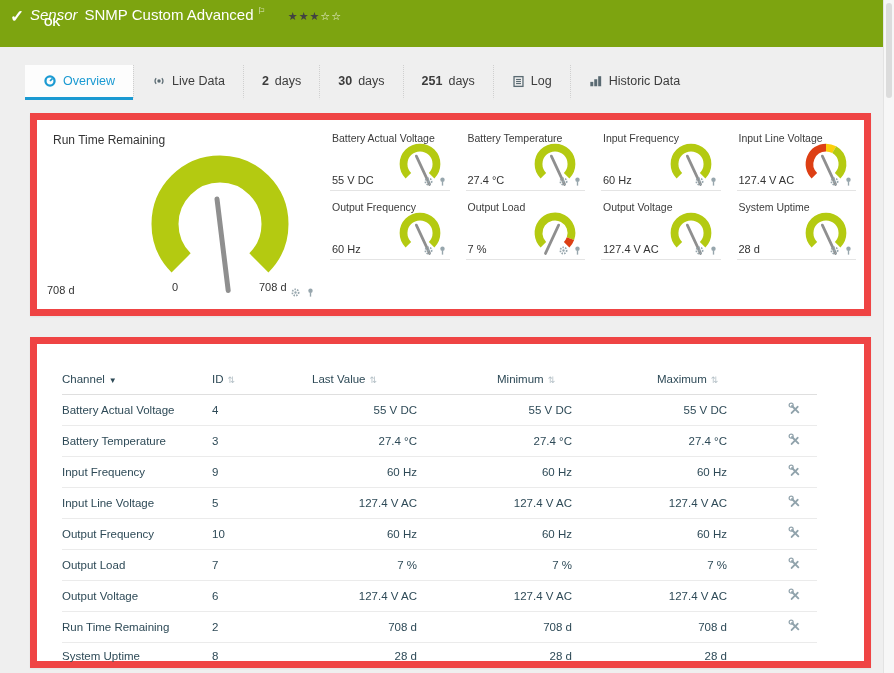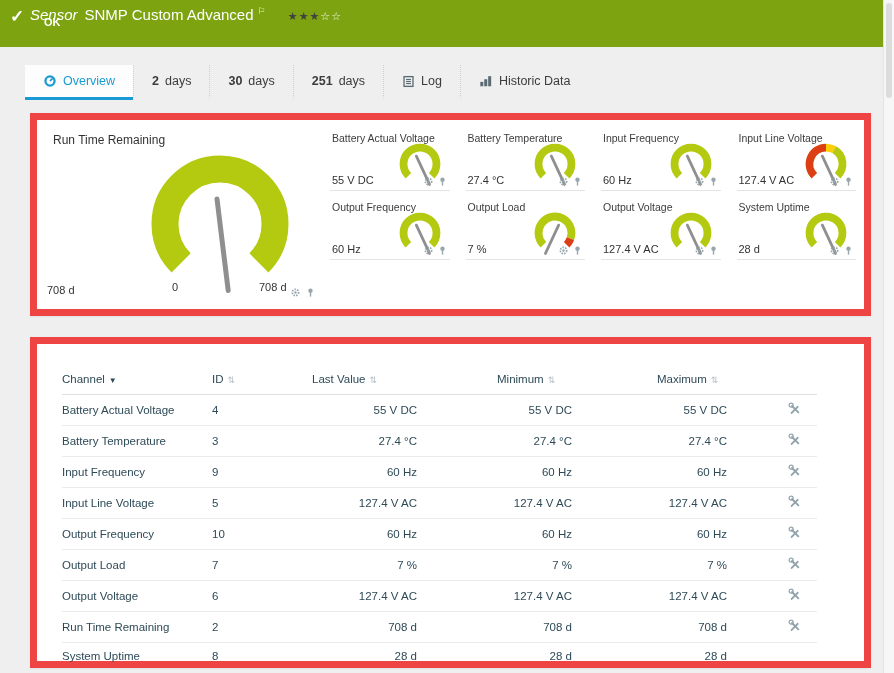--- a/index.html
+++ b/index.html
@@ -105,20 +105,28 @@
   <div class="status">OK</div>
 </div>
 
 <div class="tabs">
   <div class="tab active">
     <svg width="14" height="14" viewBox="0 0 16 16">
       <circle cx="8" cy="8" r="5.2" fill="none" stroke="#1b9ad2" stroke-width="2.6"></circle>
       <line x1="8" y1="8" x2="11" y2="5" stroke="#1b9ad2" stroke-width="2"></line>
     </svg>
     <span>Overview</span>
+  </div>
+  <div class="tab">
+    <svg width="14" height="14" viewBox="0 0 16 16">
+      <circle cx="8" cy="8" r="2" fill="#5a6a72"></circle>
+      <path d="M4.8 4.8 A4.5 4.5 0 0 0 4.8 11.2" fill="none" stroke="#5a6a72" stroke-width="1.5"></path>
+      <path d="M11.2 4.8 A4.5 4.5 0 0 1 11.2 11.2" fill="none" stroke="#5a6a72" stroke-width="1.5"></path>
+    </svg>
+    <span>Live Data</span>
   </div>
   <div class="tab">
     <span class="num">2</span>
     <span>days</span>
   </div>
   <div class="tab">
     <span class="num">30</span>
     <span>days</span>
   </div>
   <div class="tab">

